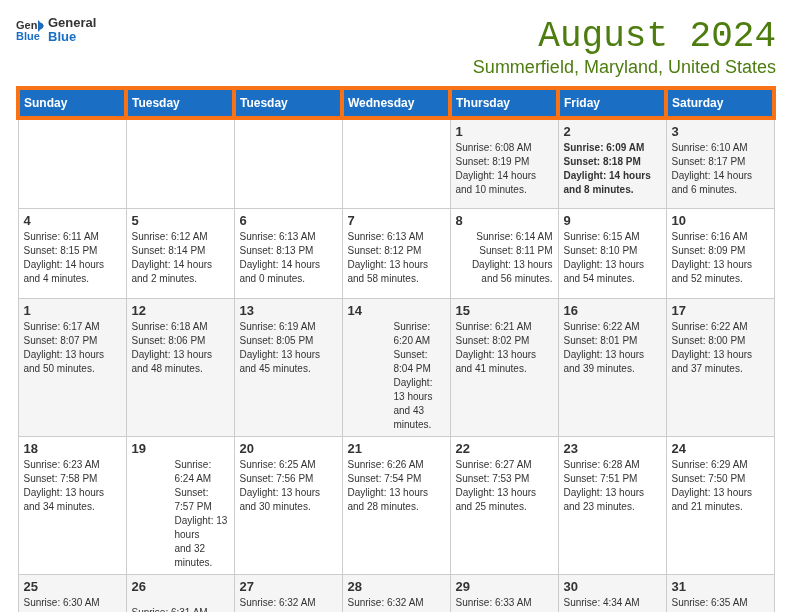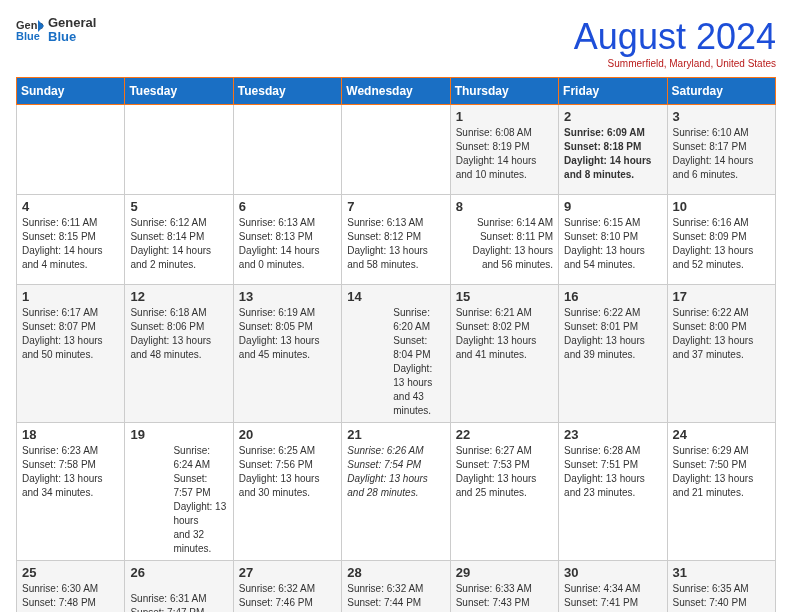--- a/index.html
+++ b/index.html
@@ -24,39 +24,40 @@
     .logo-icon {
       width: 28px;
       height: 24px;
     }
     .title-area {
       text-align: right;
     }
     .month-title {
       font-size: 36px;
       font-weight: normal;
-      color: #1d4ed8;
+      color: #4d7c0f;
+      font-family: Liberation Mono, monospace;
     }
     .subtitle {
-      font-size: 10px;
-      color: #b91c1c;
+      font-size: 18px;
+      color: #4d7c0f;
     }
     table {
       width: 100%;
       border-collapse: collapse;
       table-layout: fixed;
     }
     thead tr th {
       background: #1a6fc4;
       color: #fff;
       font-size: 12px;
       font-weight: bold;
       padding: 6px 4px;
       text-align: left;
-      border: 1px solid #f97316;
+      border: 4px solid #f97316;
     }
     tbody tr td {
       vertical-align: top;
       border: 1px solid #ccc;
       padding: 4px 5px;
       font-size: 10px;
       color: #333;
       height: 90px;
       background: #fff;
     }
@@ -258,21 +259,21 @@
         </td>
         <td>
           <span class="day-number">20</span>
           <div class="cell-info" style="white-space: pre-line;">Sunrise: 6:25 AM
 Sunset: 7:56 PM
 Daylight: 13 hours
 and 30 minutes.</div>
         </td>
         <td>
           <span class="day-number">21</span>
-          <div class="cell-info" style="white-space: pre-line; font-style: italic;">Sunrise: 6:26 AM
+          <div class="cell-info" style="white-space: pre-line;">Sunrise: 6:26 AM
 Sunset: 7:54 PM
 Daylight: 13 hours
 and 28 minutes.</div>
         </td>
         <td>
           <span class="day-number">22</span>
           <div class="cell-info" style="white-space: pre-line;">Sunrise: 6:27 AM
 Sunset: 7:53 PM
 Daylight: 13 hours
 and 25 minutes.</div>

